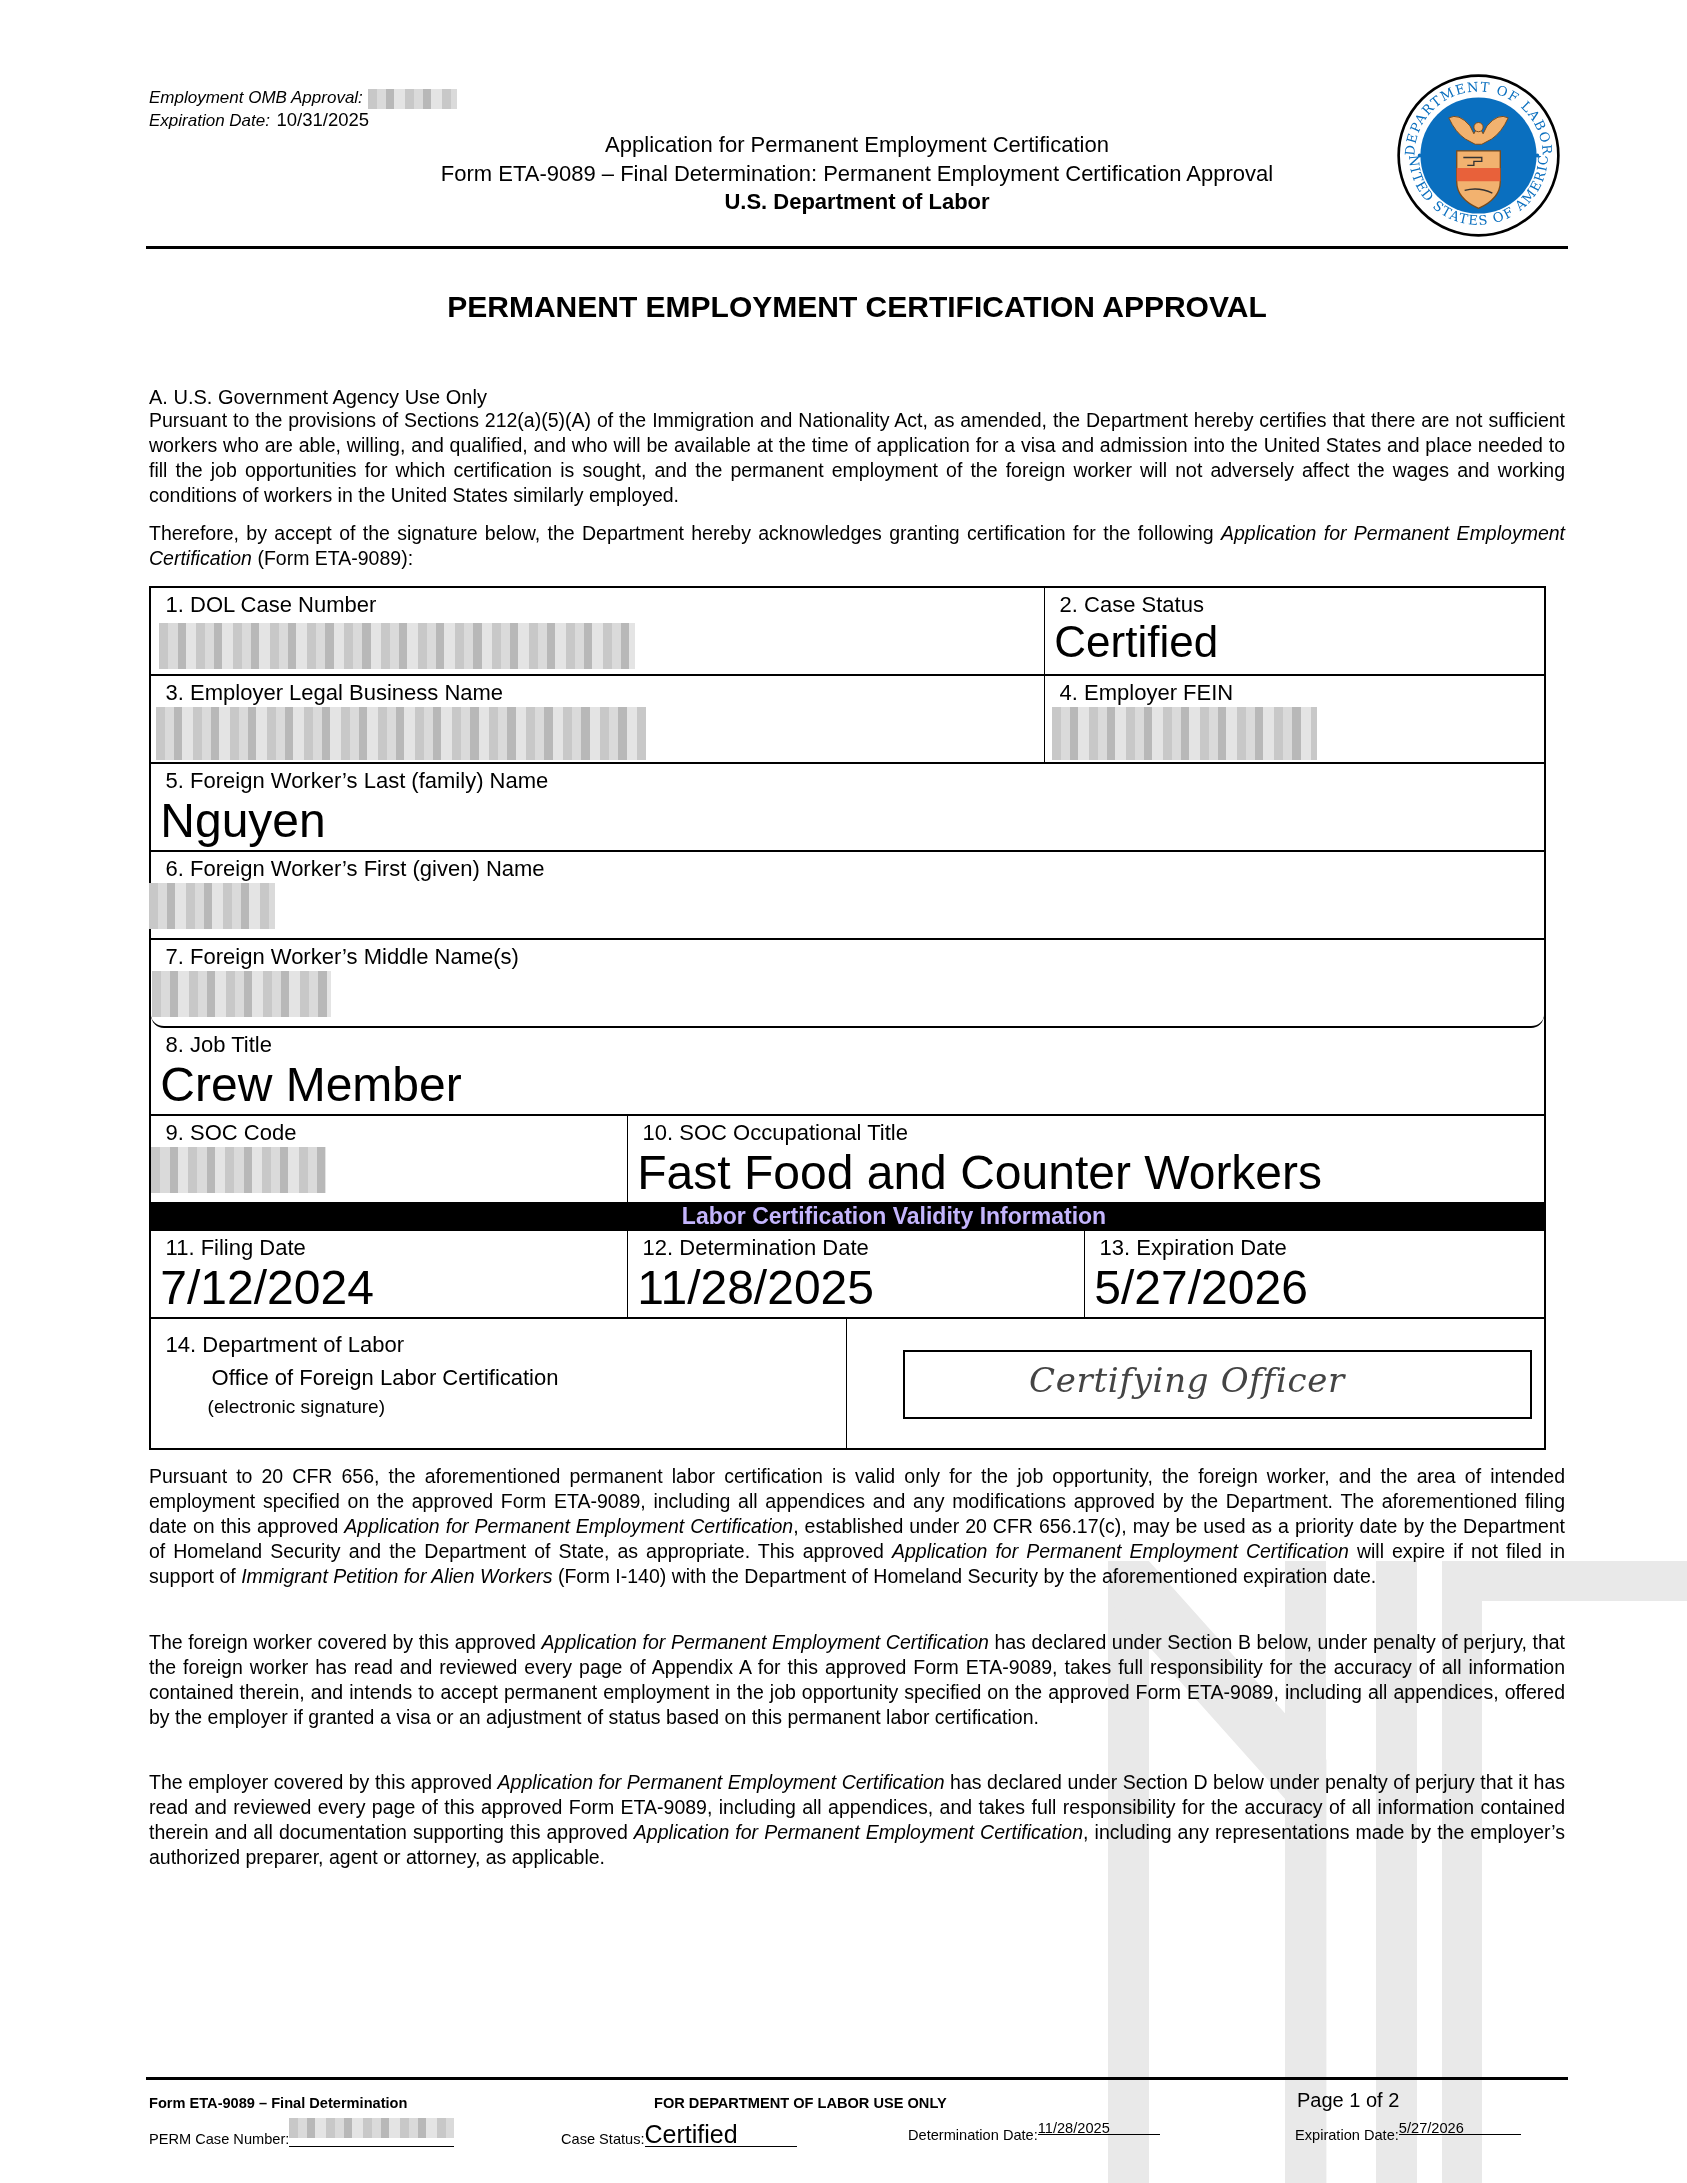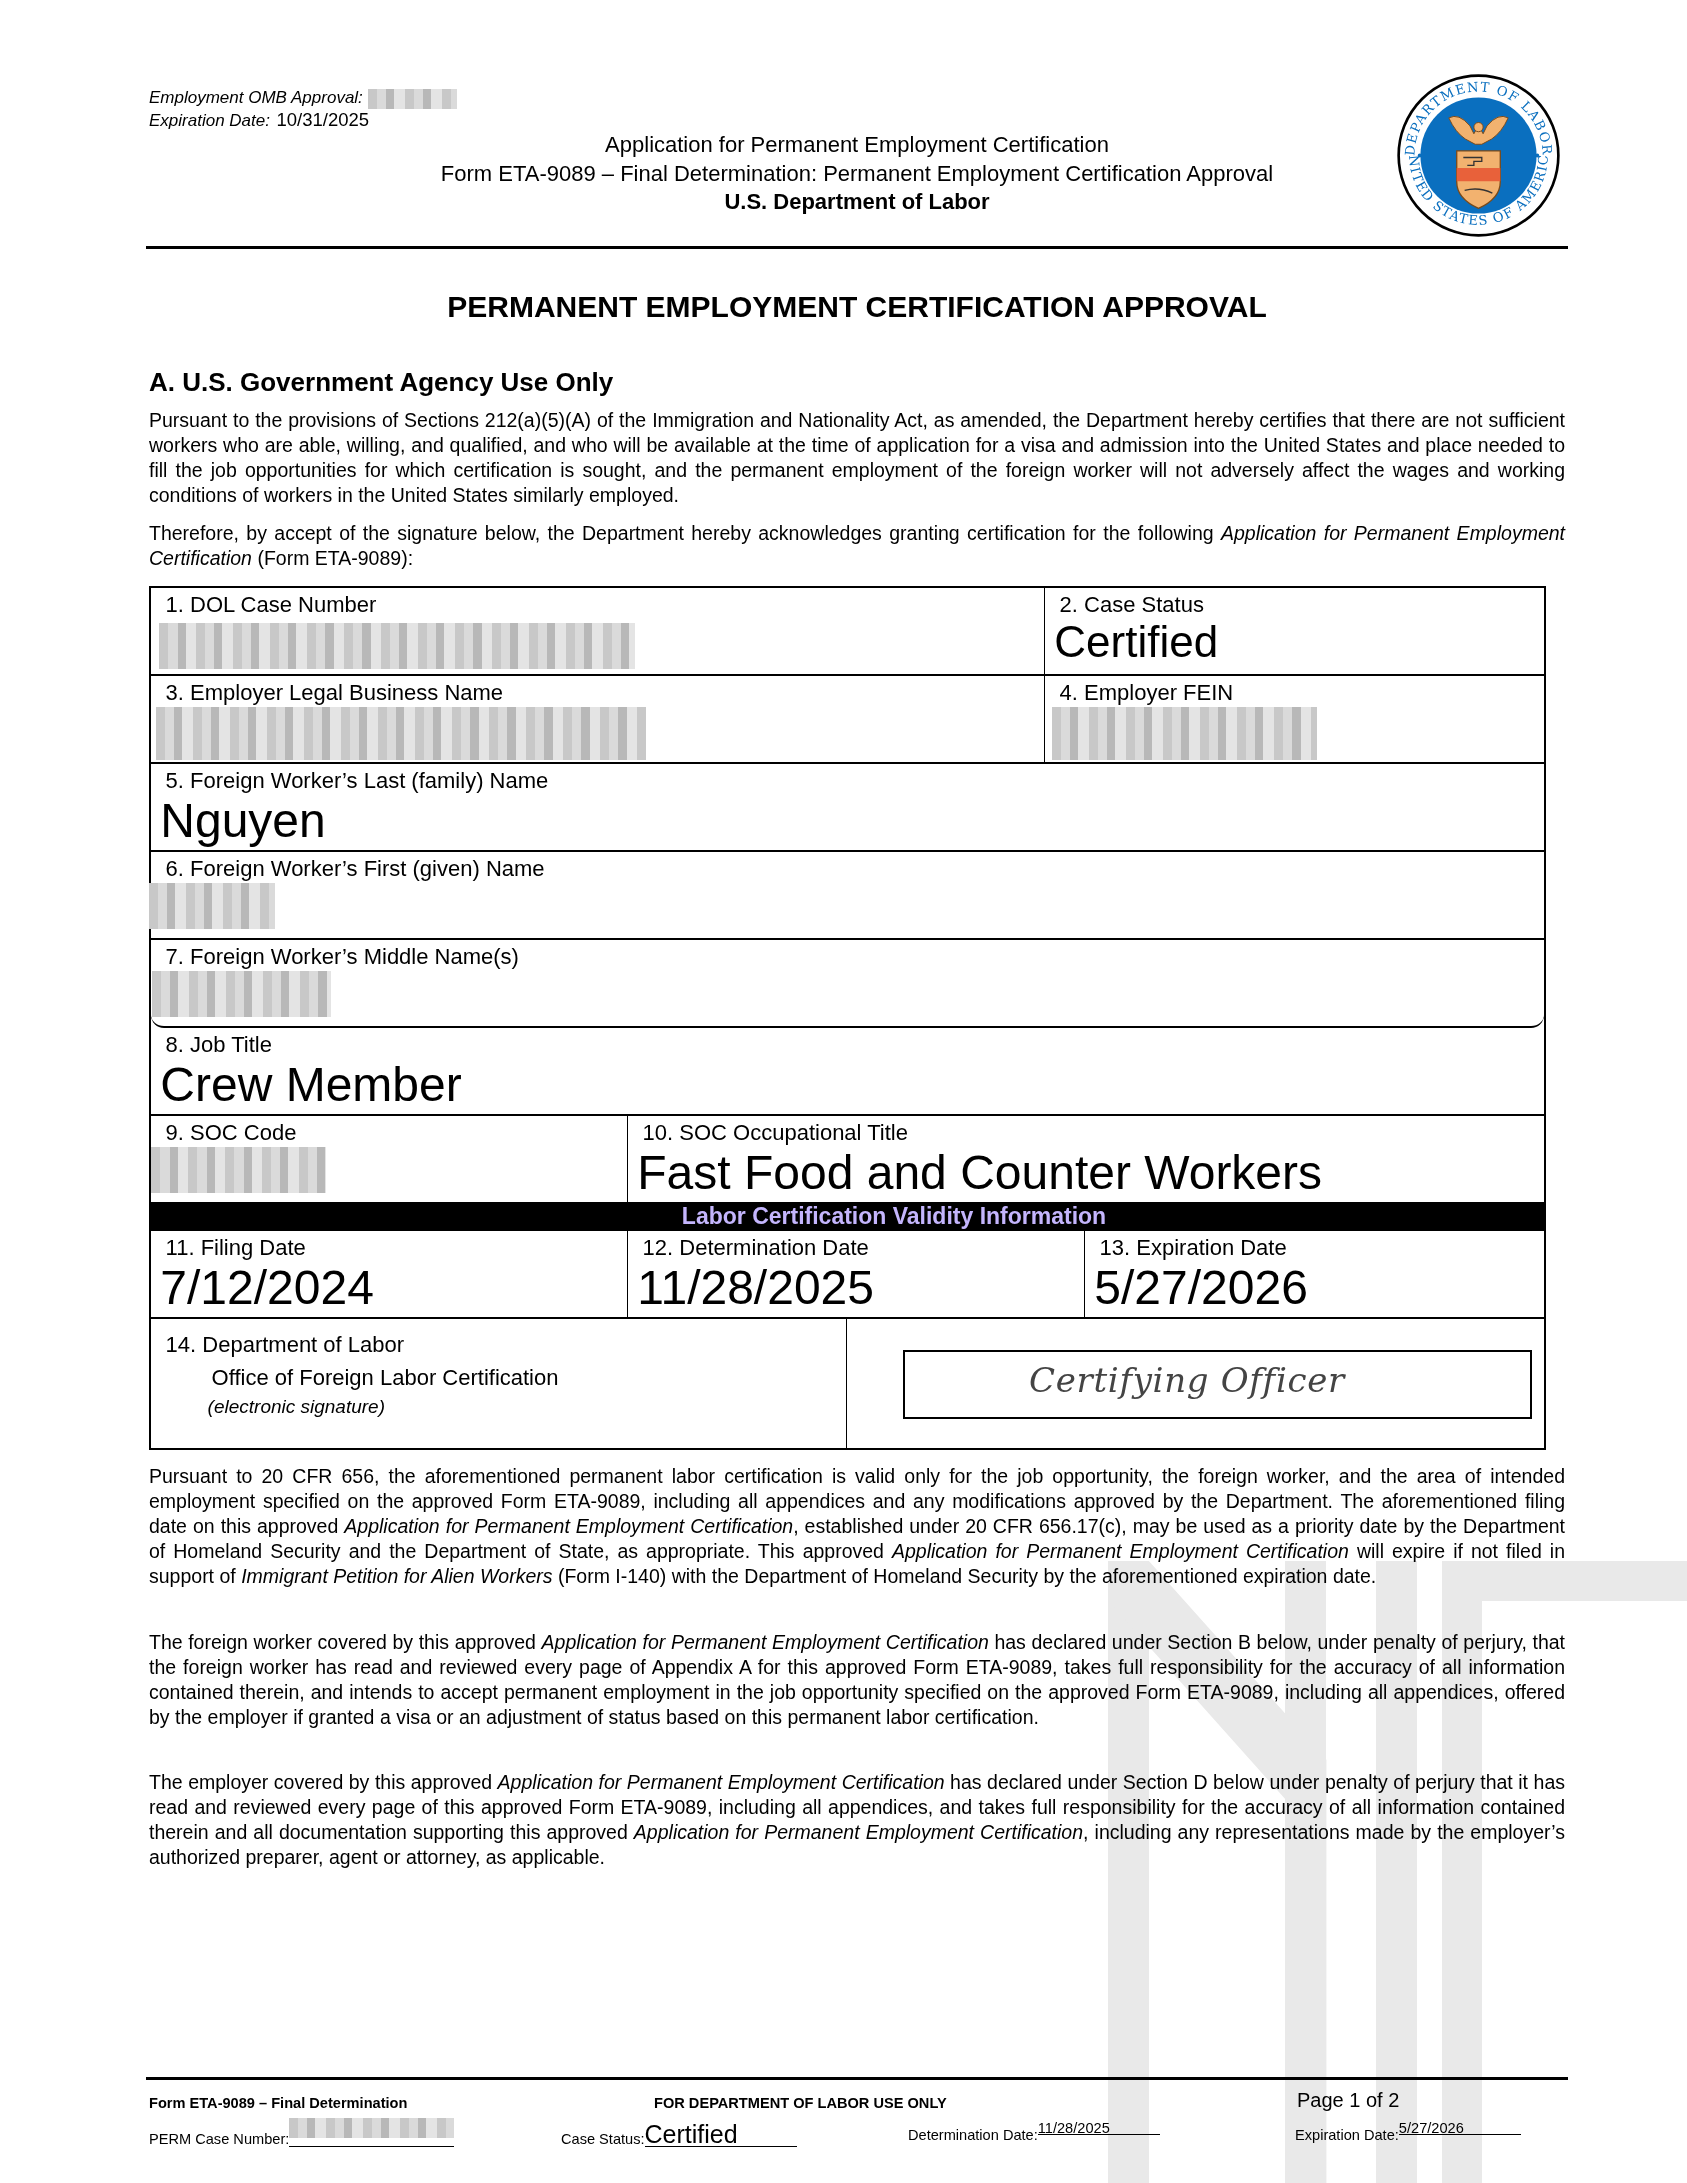--- a/index.html
+++ b/index.html
@@ -20,21 +20,21 @@
             background:repeating-linear-gradient(90deg,#c8c8c8 0 9.3px,#dadada 9.3px 18.5px,#b8b8b8 18.5px 26.5px,#e4e4e4 26.5px 37px); }
   .hdr { left:0; width:1687px; text-align:center; }
   .hdr1 { top:132px; font-size:22px; left:0; width:1714px; }
   .hdr2 { top:161px; font-size:22px; left:0; width:1714px; }
   .hdr3 { top:189px; font-size:22px; font-weight:bold; left:0; width:1714px; }
 
   .seal { left:1396px; top:73px; width:165px; height:165px; }
   .hrule { position:absolute; left:146px; width:1422px; background:#000; }
 
   .title { top:290px; left:0; width:1714px; text-align:center; font-size:30px; font-weight:bold; }
-  .secA { left:149px; top:367px; font-size:26px; font-weight:bold; }
+  .secA { left:149px; top:386px; font-size:20px; font-weight:normal; }
   .para { position:absolute; left:149px; width:1416px; font-size:19.5px; line-height:25px; text-align:justify; }
   .para i { font-style:italic; }
 
   
   .tbl { position:absolute; left:149px; top:586px; width:1393px; border:2px solid #000; border-bottom:none; }
   .row { position:relative; display:flex; border-bottom:2px solid #000; }
   .cell { position:relative; box-sizing:border-box; padding:4px 0 0 14.6px; }
   .cell + .cell { border-left:1.3px solid #000; }
   .lbl { font-size:22px; line-height:26.5px; }
   .val-big { font-size:44px; line-height:46px; margin-left:-5.3px; }
@@ -169,21 +169,21 @@
       </div>
       <div class="cell" style="flex:1;margin-left:40px;">
         <div class="lbl">13.  Expiration Date</div>
         <div class="val-xl">5/27/2026</div>
       </div>
     </div>
     <div class="row" style="height:129px;">
       <div class="cell" style="width:695px; padding-top:9.3px;">
         <div class="lbl" style="line-height:33px;">14.  Department of Labor</div>
         <div class="lbl" style="padding-left:46px; line-height:33px;">Office of Foreign Labor Certification</div>
-        <div class="lbl" style="padding-left:42px; font-style:italic; font-size:19px;">(electronic signature)</div>
+        <div class="lbl" style="padding-left:42px; font-size:19px;">(electronic signature)</div>
       </div>
       <div class="cell" style="flex:1;"></div>
     </div>
   </div>
   <div class="sigbox"></div>
   <div class="sig">Certifying Officer</div>
 
   <div class="para" id="p3" style="top:1464px;"><span>Pursuant to 20 CFR 656, the aforementioned permanent labor certification is valid only for the job opportunity, the foreign worker, and the area of intended employment specified on the approved Form ETA-9089, including all appendices and any modifications approved by the Department. The aforementioned filing date on this approved </span><i>Application for Permanent Employment Certification</i><span>, established under 20 CFR 656.17(c), may be used as a priority date by the Department of Homeland Security and the Department of State, as appropriate. This approved </span><i>Application for Permanent Employment Certification</i><span> will expire if not filed in support of </span><i>Immigrant Petition for Alien Workers</i><span> (Form I-140) with the Department of Homeland Security by the aforementioned expiration date.</span></div>
   <div class="para" id="p4" style="top:1630px;"><span>The foreign worker covered by this approved </span><i>Application for Permanent Employment Certification</i><span> has declared under Section B below, under penalty of perjury, that the foreign worker has read and reviewed every page of Appendix A for this approved Form ETA-9089, takes full responsibility for the accuracy of all information contained therein, and intends to accept permanent employment in the job opportunity specified on the approved Form ETA-9089, including all appendices, offered by the employer if granted a visa or an adjustment of status based on this permanent labor certification.</span></div>
   <div class="para" id="p5" style="top:1770px;"><span>The employer covered by this approved </span><i>Application for Permanent Employment Certification</i><span> has declared under Section D below under penalty of perjury that it has read and reviewed every page of this approved Form ETA-9089, including all appendices, and takes full responsibility for the accuracy of all information contained therein and all documentation supporting this approved </span><i>Application for Permanent Employment Certification</i><span>, including any representations made by the employer’s authorized preparer, agent or attorney, as applicable.</span></div>

